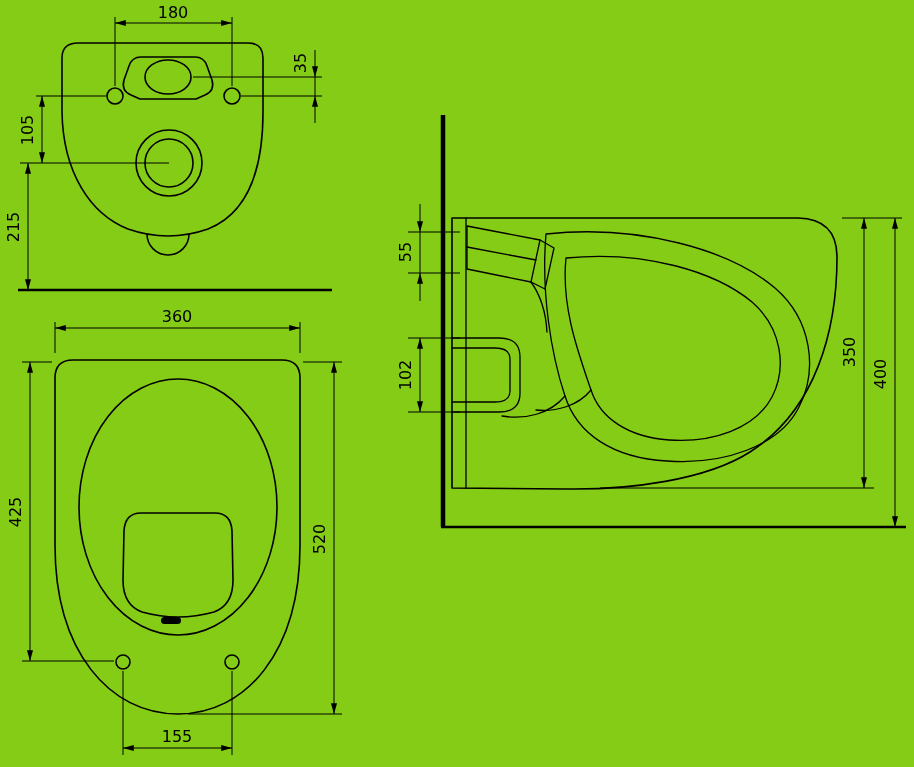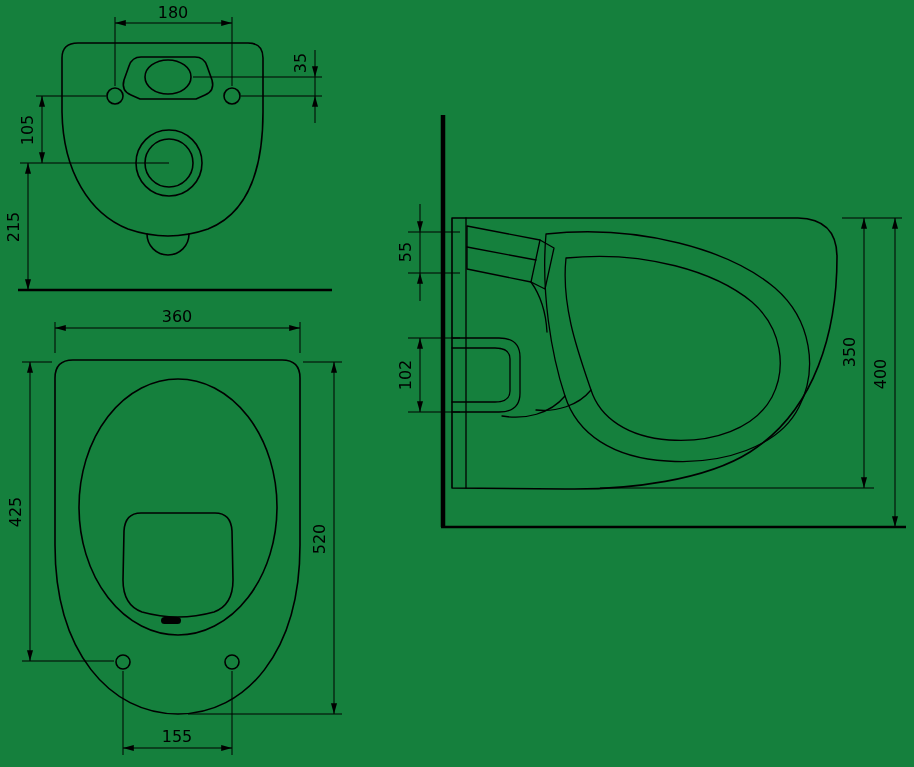--- a/index.html
+++ b/index.html
@@ -1,16 +1,16 @@
 <!DOCTYPE html>
 <html><head>
 <meta charset="utf-8">
 <style>
   html,body{margin:0;padding:0;background:#ffffff}
-  .frame{width:914px;height:767px;background:#15803d;position:relative;overflow:hidden}
+  .frame{width:914px;height:767px;background:#84cc16;position:relative;overflow:hidden}
   svg{display:block}
   .obj{stroke:#000;stroke-width:1.6;fill:none;stroke-linejoin:round;stroke-linecap:round}
   .obj2{stroke:#000;stroke-width:1.3;fill:none;stroke-linejoin:round;stroke-linecap:round}
   .dim{stroke:#000;stroke-width:1;fill:none}
   .heavy{stroke:#000;stroke-width:2.6}
   .wall{stroke:#000;stroke-width:4.5}
   .dimtext{font-family:"DejaVu Sans",sans-serif;font-size:16px;fill:#000;text-anchor:middle}
   .blk{fill:#000;stroke:none}
 </style>
 </head>

